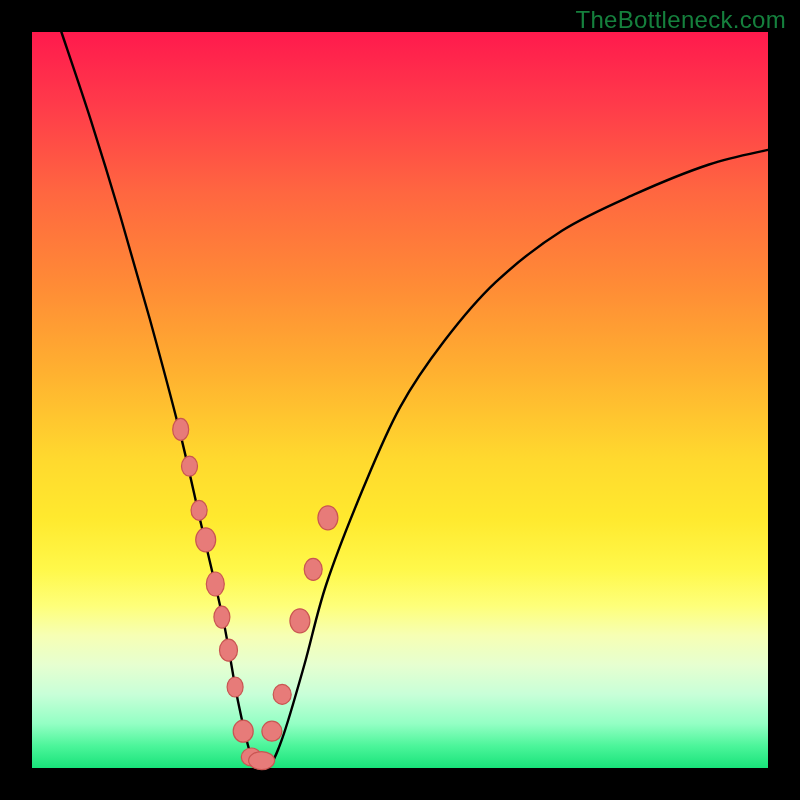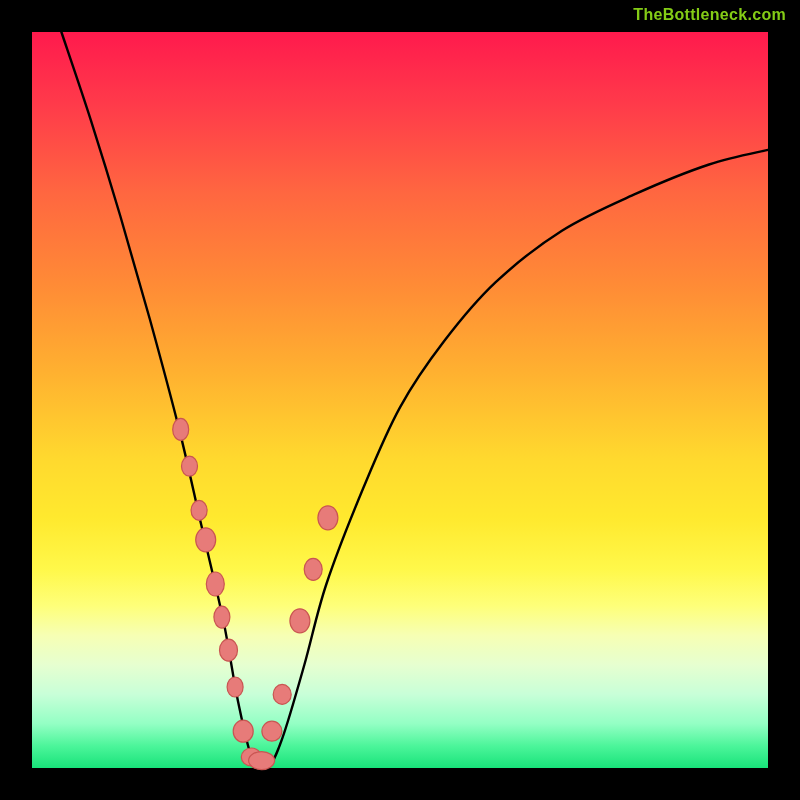--- a/index.html
+++ b/index.html
@@ -41,23 +41,23 @@
       #c8ffd8 90%,
       #93ffc4 94%,
       #4cf59a 97%,
       #18e37a 100%
     );
   }
   .watermark {
     position: absolute;
     top: 6px;
     right: 14px;
-    color: #84cc16;
-    font-size: 16px;
-    font-weight: 700;
+    color: #15803d;
+    font-size: 24px;
+    font-weight: 400;
     letter-spacing: 0.3px;
     user-select: none;
   }
   svg.curve {
     position: absolute;
     left: 0;
     top: 0;
     width: 736px;
     height: 736px;
     overflow: visible;

